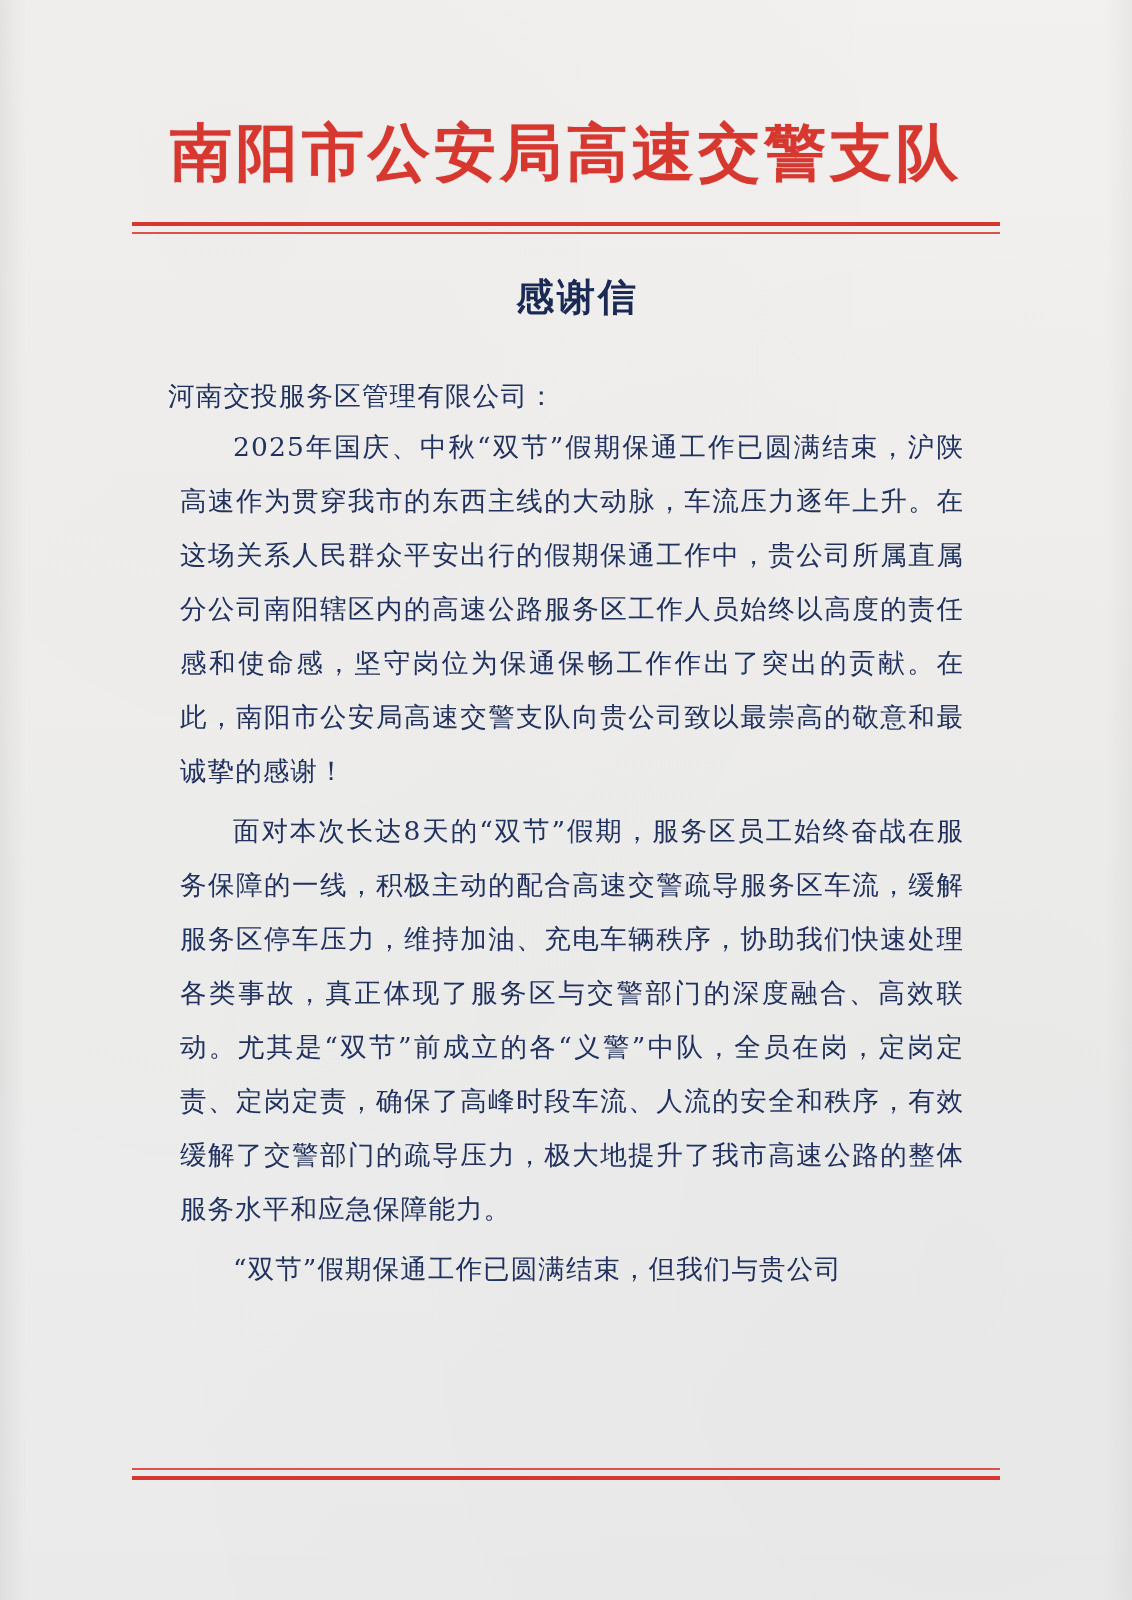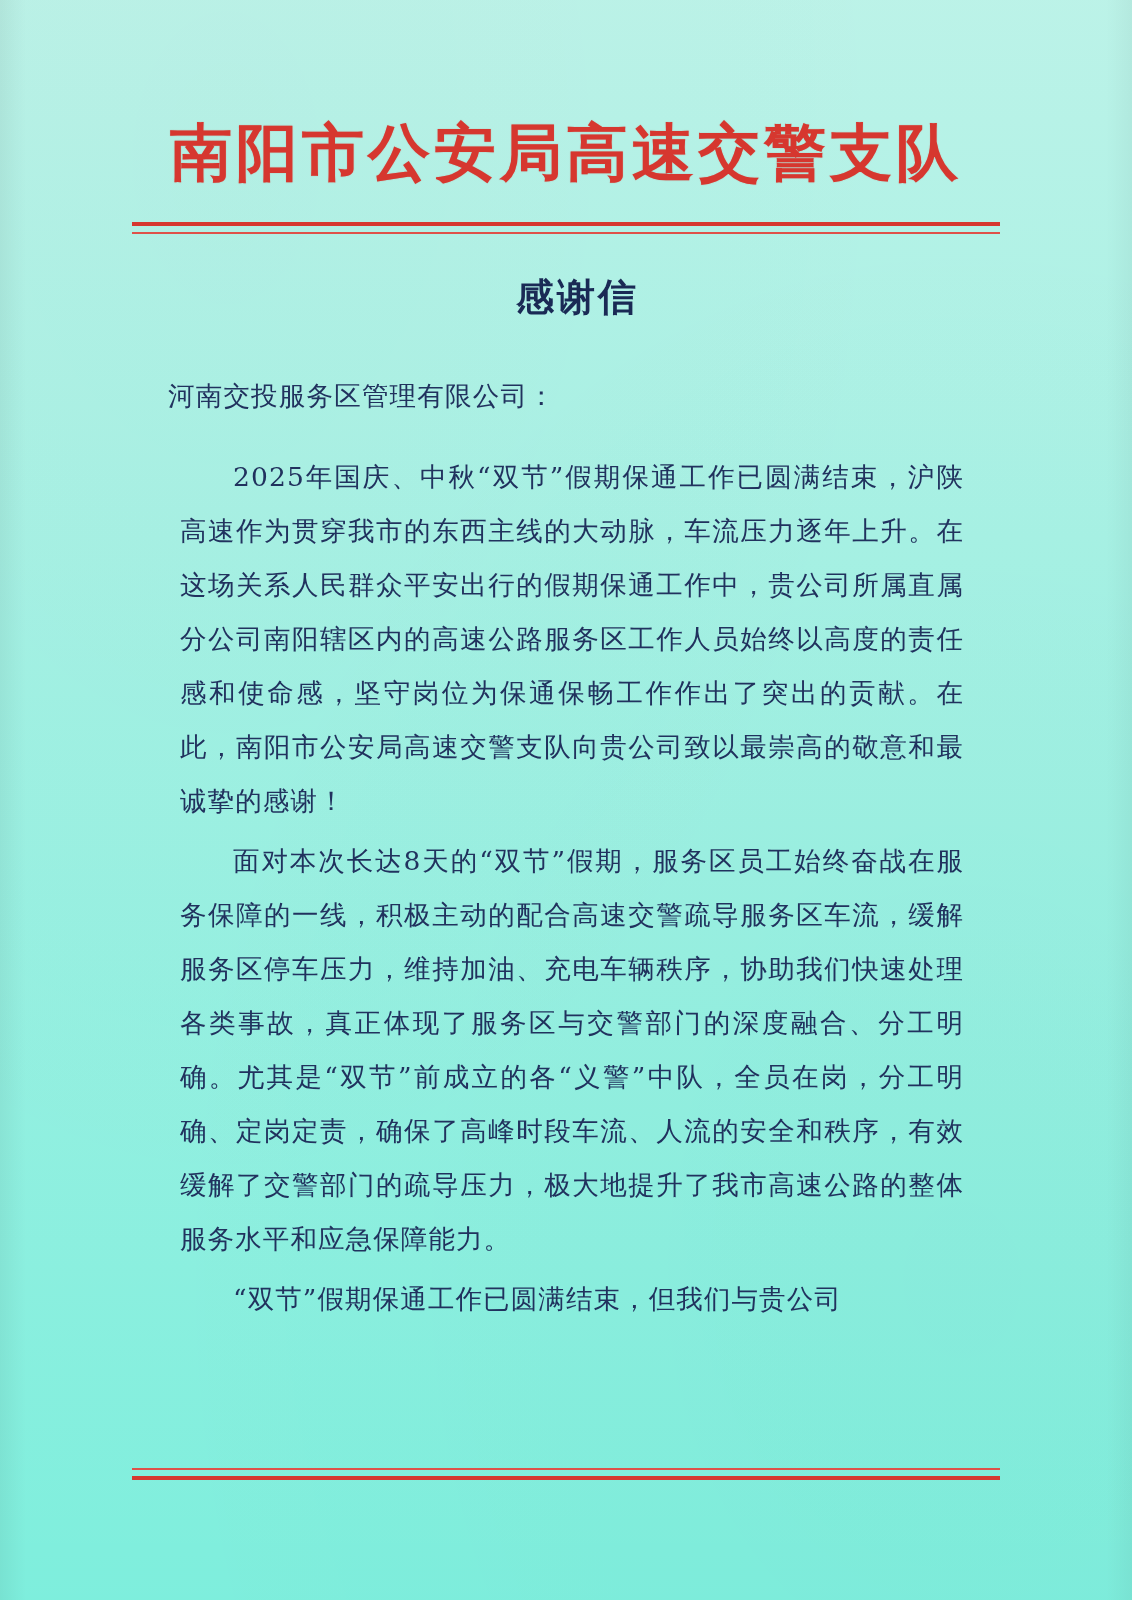--- a/index.html
+++ b/index.html
@@ -10,21 +10,21 @@
   body {
     width: 1132px;
     height: 1600px;
     overflow: hidden;
     font-family: "Liberation Serif", serif;
     position: relative;
   }
   .page {
     position: absolute;
     inset: 0;
-    background: #5eead4;
+    background: #e5e5e5;
   }
   
   .page::before {
     content: "";
     position: absolute;
     inset: 0;
     background:
       radial-gradient(ellipse at 20% 10%, rgba(0,0,0,0.012), rgba(0,0,0,0) 60%),
       radial-gradient(ellipse at 85% 80%, rgba(0,0,0,0.015), rgba(0,0,0,0) 65%),
       linear-gradient(180deg, rgba(250,248,245,0.6), rgba(255,255,255,0.2));
@@ -80,21 +80,21 @@
     position: absolute;
     top: 378px;
     left: 168px;
     width: 796px;
   }
   .salutation {
     font-size: 26.5px;
     color: #21325e;
     letter-spacing: 1.2px;
     line-height: 1.35;
-    margin-bottom: 36px;
+    margin-bottom: 6px;
     font-family: "DejaVu Serif", "Liberation Serif", serif;
   }
   .para {
     font-size: 26.5px;
     color: #21325e;
     letter-spacing: 1.1px;
     line-height: 54px;
     text-align: justify;
     text-justify: inter-ideograph;
     text-indent: 2em;
@@ -143,20 +143,20 @@
   </div>
 
   <div class="rule-thick"></div>
   <div class="rule-thin"></div>
 
   <div class="doc-title">感谢信</div>
 
   <div class="body-area">
     <div class="salutation">河南交投服务区管理有限公司：</div>
     <p class="para">2025年国庆、中秋“双节”假期保通工作已圆满结束，沪陕高速作为贯穿我市的东西主线的大动脉，车流压力逐年上升。在这场关系人民群众平安出行的假期保通工作中，贵公司所属直属分公司南阳辖区内的高速公路服务区工作人员始终以高度的责任感和使命感，坚守岗位为保通保畅工作作出了突出的贡献。在此，南阳市公安局高速交警支队向贵公司致以最崇高的敬意和最诚挚的感谢！</p>
-    <p class="para">面对本次长达8天的“双节”假期，服务区员工始终奋战在服务保障的一线，积极主动的配合高速交警疏导服务区车流，缓解服务区停车压力，维持加油、充电车辆秩序，协助我们快速处理各类事故，真正体现了服务区与交警部门的深度融合、分工明确。尤其是“双节”前成立的各“义警”中队，全员在岗，分工明确、定岗定责，确保了高峰时段车流、人流的安全和秩序，有效缓解了交警部门的疏导压力，极大地提升了我市高速公路的整体服务水平和应急保障能力。</p>
+    <p class="para">面对本次长达8天的“双节”假期，服务区员工始终奋战在服务保障的一线，积极主动的配合高速交警疏导服务区车流，缓解服务区停车压力，维持加油、充电车辆秩序，协助我们快速处理各类事故，真正体现了服务区与交警部门的深度融合、高效联动。尤其是“双节”前成立的各“义警”中队，全员在岗，定岗定责、定岗定责，确保了高峰时段车流、人流的安全和秩序，有效缓解了交警部门的疏导压力，极大地提升了我市高速公路的整体服务水平和应急保障能力。</p>
     <p class="para">“双节”假期保通工作已圆满结束，但我们与贵公司</p>
   </div>
 
   <div class="footer-rule-thin"></div>
   <div class="footer-rule-thick"></div>
 
 </div>
 
 </body></html>

